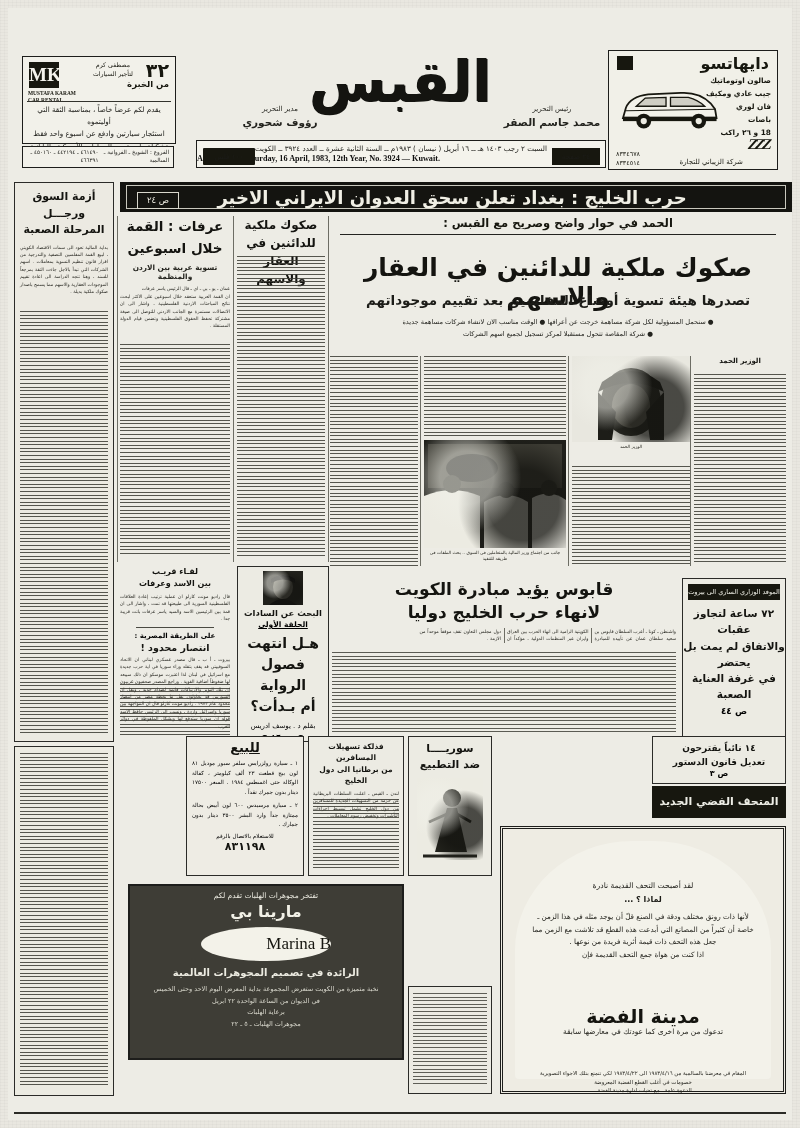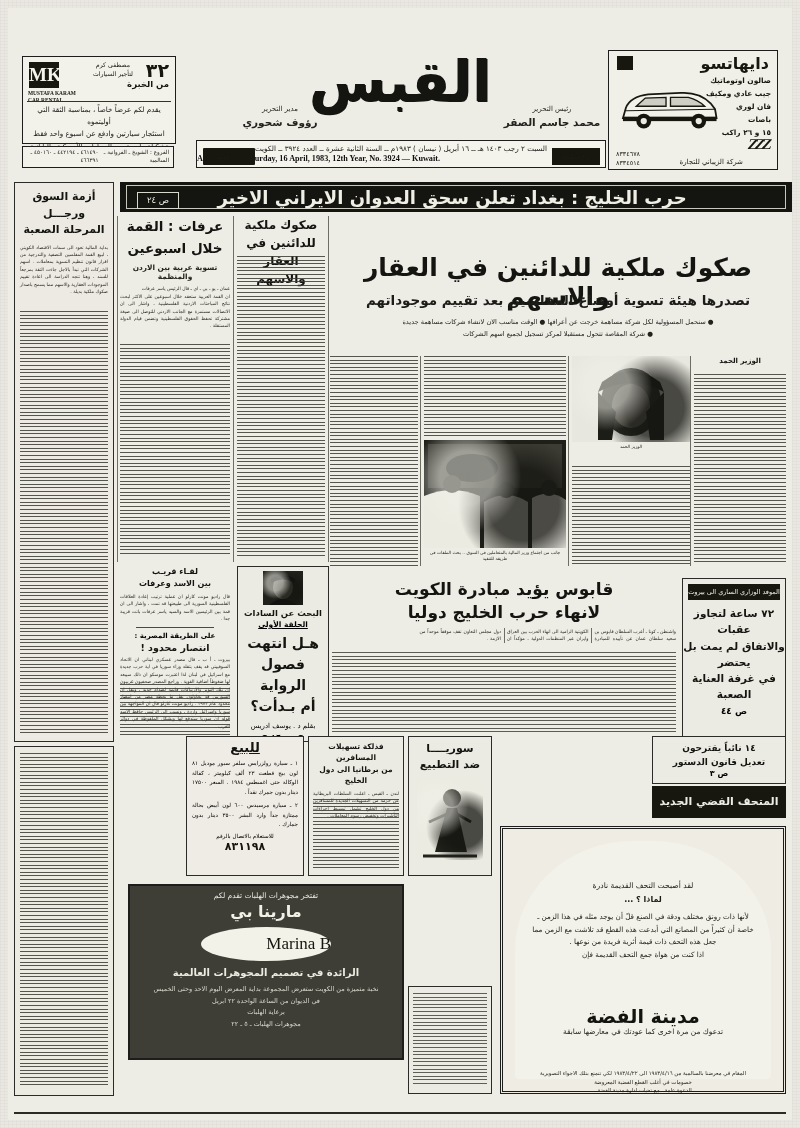--- a/index.html
+++ b/index.html
@@ -116,21 +116,21 @@
     </div>
   </div>
 
   <div id="ad-daihatsu" class="ar">
     <div class="mark"></div>
     <div class="brand">دايهاتسو</div>
     <div class="lines" style="white-space:pre-line">صالون اوتوماتيك
 جيب عادي ومكيف
 فان لوري
 باصات
-١٥ و ٢٦ راكب</div>
+18 و ٢٦ راكب</div>
     <svg class="car" viewBox="0 0 140 70">
       <path d="M8 50 L12 36 C16 26 26 20 42 18 L86 16 C102 15 116 20 126 30 L132 38 L134 50 Z" fill="#f3f2ea" stroke="#17170f" stroke-width="2.4"></path>
       <path d="M26 34 L38 23 L66 22 L66 34 Z M72 22 L96 22 C104 24 112 28 118 34 L72 34 Z" fill="#cfcec4" stroke="#17170f" stroke-width="1.8"></path>
       <rect x="8" y="48" width="126" height="6" fill="#17170f"></rect>
       <circle cx="36" cy="54" r="10" fill="#16160f"></circle>
         <circle cx="36" cy="54" r="4.2" fill="#ecebe2"></circle>
       <circle cx="110" cy="54" r="10" fill="#16160f"></circle>
         <circle cx="110" cy="54" r="4.2" fill="#ecebe2"></circle>
       <path d="M12 40 L132 38" stroke="#17170f" stroke-width="1.4" fill="none"></path>
     </svg>
@@ -178,20 +178,24 @@
   <div class="col-rule" style="left:233px;top:216px;height:346px;"></div>
 
   <div class="box" style="left:237px;top:216px;width:88px;height:346px;">
     <div class="ar hl ctr" style="font-size:12px;line-height:1.5;">
       <div style="font-size:12px">صكوك ملكية للدائنين في العقار والاسهم</div>
     </div>
     <div class="greek sm" style="position:absolute;left:0;right:0;top:40px;height:300px;opacity:.85"></div>
   </div>
   <div class="col-rule" style="left:328px;top:216px;height:346px;"></div>
 
+  <div class="box" style="right:14px;top:216px;width:456px;height:36px;">
+    <div class="ar" style="font-size:11.5px;font-weight:bold;text-align:center;letter-spacing:1.5px;color:#17170f">الحمد في حوار واضح وصريح مع  القبس :</div>
+    <div style="border-bottom:1.2px solid #232320;margin:4px 10px 0;"></div>
+  </div>
   <div class="box" style="right:14px;top:254px;width:456px;height:34px;">
     <div class="ar hl" style="font-size:25px;text-align:center;letter-spacing:1px;line-height:1.15">صكوك ملكية للدائنين في العقار والاسهم</div>
   </div>
   <div class="box" style="right:14px;top:292px;width:456px;height:22px;">
     <div class="ar" style="font-size:13.5px;font-weight:bold;text-align:center;color:#1c1c18">تصدرها هيئة تسوية أوضاع المفلسين بعد تقييم موجوداتهم</div>
   </div>
   <div class="box" style="right:14px;top:316px;width:456px;height:36px;">
     <div class="ar" style="font-size:6.6px;line-height:1.85;text-align:center;color:#23231e">
       <span>●</span>
       <span>سنحمل المسؤولية لكل شركة مساهمة خرجت عن أعرافها</span>

